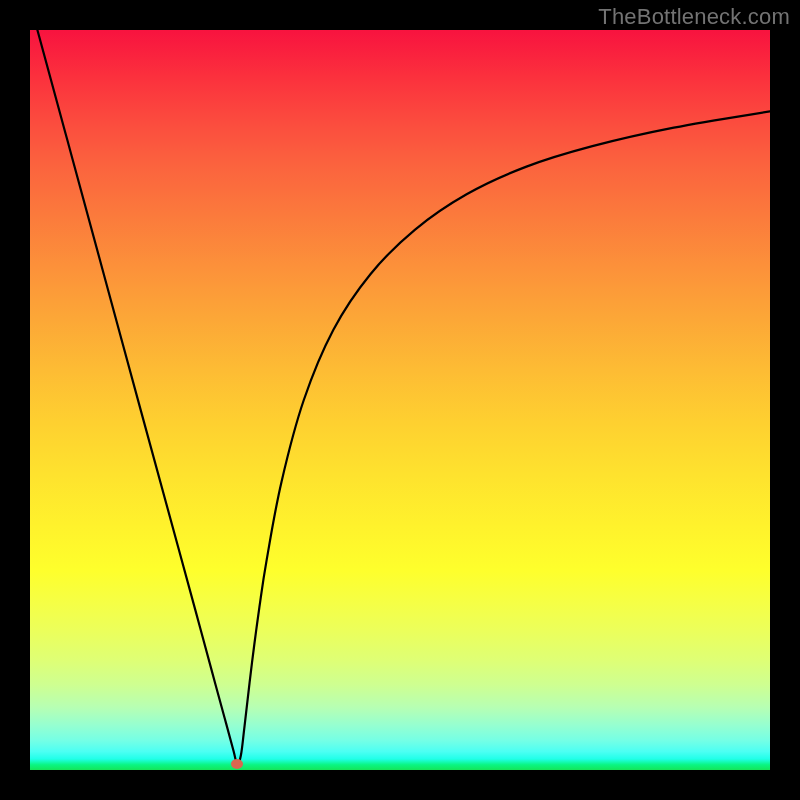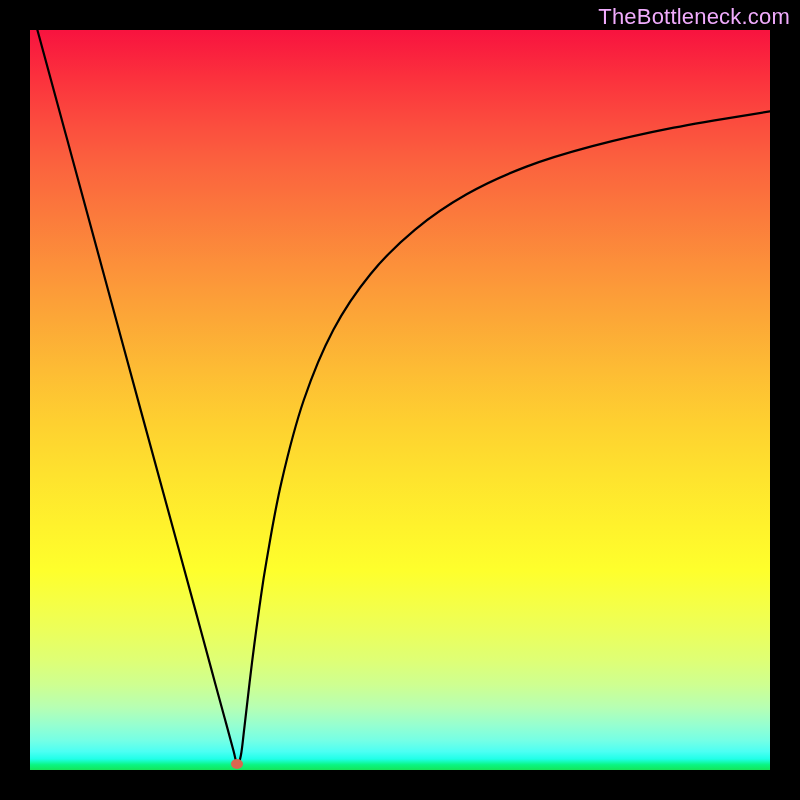--- a/index.html
+++ b/index.html
@@ -63,21 +63,21 @@
     width: 12px;
     height: 10px;
     border-radius: 50%;
     background: #d96850;
     transform: translate(-50%, -50%);
   }
   .watermark {
     position: absolute;
     top: 4px;
     right: 10px;
-    color: #f0abfc;
+    color: #737373;
     font-size: 22px;
     letter-spacing: 0.2px;
     user-select: none;
   }
 </style>
 </head>
 <body>
 
 <div class="frame">
   <div class="plot">

